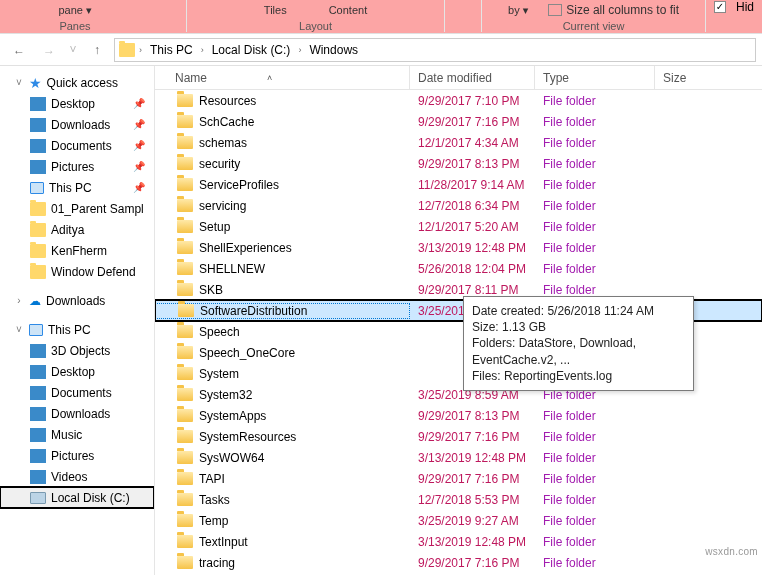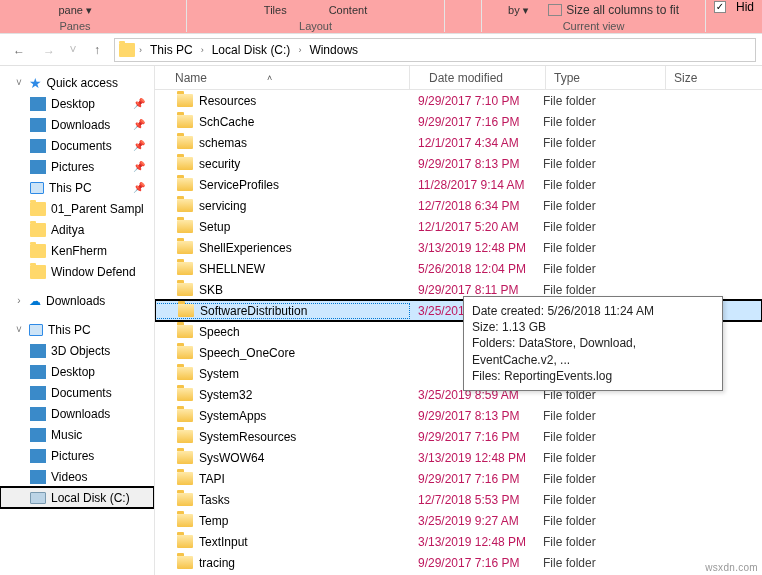--- a/index.html
+++ b/index.html
@@ -38,42 +38,42 @@
   .star-icon { color: #2e8ae6; font-size: 14px; }
   .onedrive-icon { color: #0078d4; }
   .pc-icon { width: 14px; height: 12px; border: 1px solid #2e8ae6; border-radius: 1px; display: inline-block; background: #cde4f7; }
   .generic-icon { width: 16px; height: 14px; display: inline-block; }
   .localdisk-highlight { background: #f0f0f0; outline: 2px solid #000; outline-offset: -1px; }
   .tree-expand { color: #777; font-size: 10px; width: 10px; text-align: center; }
 
   
   .columns { display: flex; align-items: center; height: 24px; border-bottom: 1px solid #e5e5e5; color: #555; font-size: 12px; }
   .col-name { width: 255px; padding-left: 20px; border-right: 1px solid #e5e5e5; height: 100%; display: flex; align-items: center; }
-  .col-date { width: 125px; padding-left: 8px; border-right: 1px solid #e5e5e5; height: 100%; display: flex; align-items: center; margin-left: 11px; }
+  .col-date { width: 125px; padding-left: 8px; border-right: 1px solid #e5e5e5; height: 100%; display: flex; align-items: center; }
   .col-type { width: 120px; padding-left: 8px; border-right: 1px solid #e5e5e5; height: 100%; display: flex; align-items: center; }
   .col-size { flex: 1; padding-left: 8px; height: 100%; display: flex; align-items: center; }
   .sort-chevron { font-size: 9px; color: #555; margin-left: 60px; }
 
   
   .rows { overflow: hidden; }
   .row { display: flex; align-items: center; height: 21px; }
   .row.selected { background: #cde8ff; outline: 2px solid #000; outline-offset: -1px; }
   .row.selected .cell-name { border: 1px dotted #0078d4; }
   .row .cell-name { width: 255px; padding-left: 22px; display: flex; align-items: center; gap: 6px; }
   .row .cell-date { width: 125px; padding-left: 8px; color: #be185d; }
-  .row .cell-type { width: 120px; padding-left: 8px; color: #404040; }
+  .row .cell-type { width: 120px; padding-left: 8px; color: #a21caf; }
   .row .cell-size { flex: 1; padding-left: 8px; }
   .folder-icon { width: 16px; height: 13px; background: linear-gradient(#ffe9a8,#f6c348); border-radius: 1px; position: relative; display: inline-block; }
   .folder-icon::before { content: ""; position: absolute; top: -3px; left: 0; width: 7px; height: 3px; background: #f6c348; border-radius: 1px 1px 0 0; }
 
   
-  .tooltip { position: absolute; left: 308px; top: 230px; width: 260px; background: #fff; border: 1px solid #7a7a7a; padding: 6px 8px; font-size: 12px; color: #222; line-height: 1.35; box-shadow: 2px 2px 4px rgba(0,0,0,.15); }
-
-  
-  .watermark { position: absolute; right: 4px; bottom: 2px; color: #999; font-size: 10px; letter-spacing: .3px; }
+  .tooltip { position: absolute; left: 308px; top: 230px; width: 231px; background: #fff; border: 1px solid #7a7a7a; padding: 6px 8px; font-size: 12px; color: #222; line-height: 1.35; box-shadow: 2px 2px 4px rgba(0,0,0,.15); }
+
+  
+  .watermark { position: absolute; right: 4px; bottom: 18px; color: #999; font-size: 10px; letter-spacing: .3px; }
 </style>
 </head>
 <body>
 
 <div class="ribbon-strip">
   <div class="rib-left">
     <span class="rib-btn">pane ▾</span>
     <span class="rib-label">Panes</span>
   </div>
   <div class="rib-group" style="flex:1">

